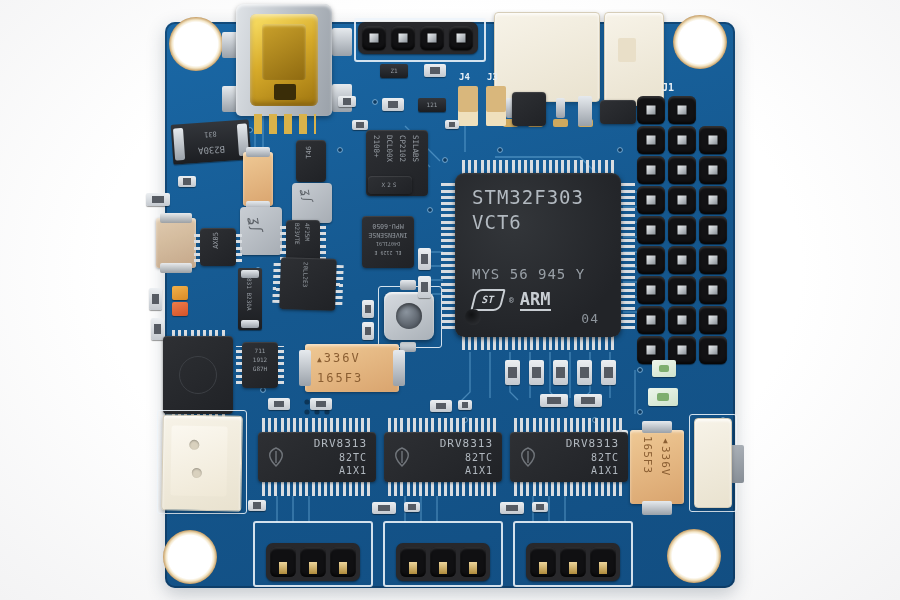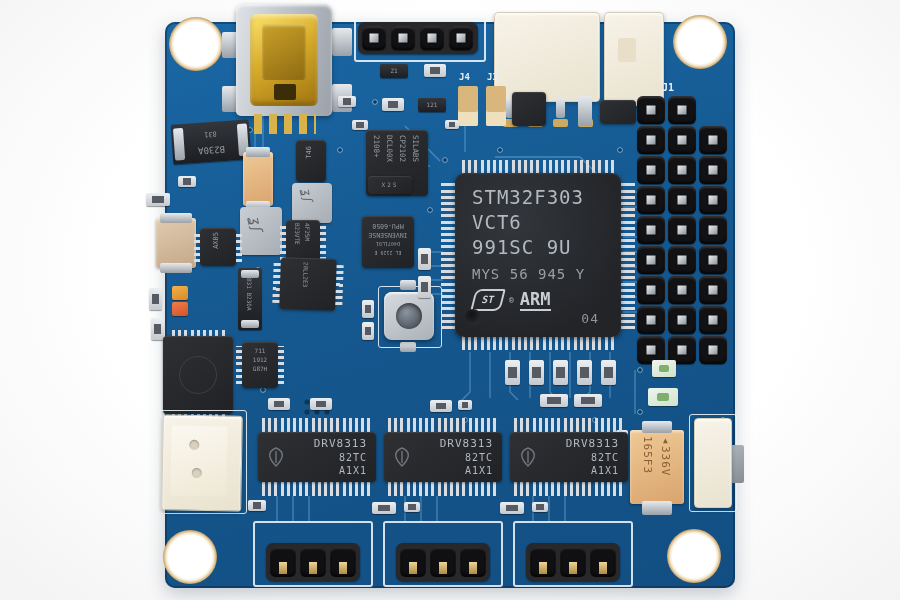--- a/index.html
+++ b/index.html
@@ -328,21 +328,21 @@
 
   <div class="abs pins-h" style="left:462px;top:160px;width:152px;height:14px;"></div>
   <div class="abs pins-h" style="left:462px;top:336px;width:152px;height:14px;"></div>
   <div class="abs pins-v" style="left:441px;top:181px;width:14px;height:148px;"></div>
   <div class="abs pins-v" style="left:621px;top:181px;width:14px;height:148px;"></div>
   <div class="abs" style="left:455px;top:173px;width:166px;height:164px;border-radius:9px;
        background:radial-gradient(circle at 35% 30%,#33363a,#222428 75%);box-shadow:0 2px 5px rgba(0,0,0,.5), inset 0 1px 2px rgba(255,255,255,.08);">
     <div class="mtext" style="position:absolute;left:17px;top:12px;font-size:19px;line-height:25px;">
       <span>STM32F303</span><br>
       <span>VCT6</span><br>
-      <span>991SC 9U</span><br>
+      <br>
       <span style="font-size:14px;color:#99a0a7;">MYS 56 945 Y</span>
     </div>
     <div style="position:absolute;left:18px;top:116px;width:132px;display:flex;align-items:center;gap:6px;">
       <span class="stlogo">ST</span>
       <span style="color:#aab1b8;font-size:8px;">®</span>
       <span class="armlogo" style="font-size:17px;">ARM</span>
     </div>
     <span class="mtext" style="position:absolute;right:22px;top:138px;font-size:13px;color:#8d949b;">04</span>
     <div style="position:absolute;left:10px;bottom:12px;width:16px;height:16px;border-radius:50%;
          background:radial-gradient(circle at 40% 35%,#101113,#2b2d31 80%);"></div>
@@ -357,20 +357,28 @@
   <div class="abs res resv" style="left:553px;top:360px;width:15px;height:25px;"></div>
   <div class="abs res resv" style="left:577px;top:360px;width:15px;height:25px;"></div>
   <div class="abs res resv" style="left:601px;top:360px;width:15px;height:25px;"></div>
   <div class="abs res" style="left:540px;top:394px;width:28px;height:13px;"></div>
   <div class="abs res" style="left:574px;top:394px;width:28px;height:13px;"></div>
   <div class="abs ledg" style="left:652px;top:360px;width:24px;height:17px;"></div>
   <div class="abs ledg" style="left:648px;top:388px;width:30px;height:18px;"></div>
   <div class="abs res resv" style="left:616px;top:430px;width:12px;height:20px;"></div>
   <div class="abs res resv" style="left:616px;top:456px;width:12px;height:20px;"></div>
 
+  <div class="abs tan" style="left:305px;top:344px;width:94px;height:48px;">
+    <div class="abs mend" style="left:-6px;top:6px;width:12px;height:36px;"></div>
+    <div class="abs mend" style="right:-6px;top:6px;width:12px;height:36px;"></div>
+    <div style="position:absolute;left:12px;top:5px;color:#8a5e32;font-size:12px;line-height:19px;letter-spacing:2px;">
+      <span style="font-size:8px;">▲</span><span>336V</span><br>
+      <span>165F3</span>
+    </div>
+  </div>
 
   <div class="abs pins-h" style="left:172px;top:330px;width:54px;height:9px;"></div>
   <div class="abs pins-h" style="left:172px;top:412px;width:54px;height:9px;"></div>
   <div class="abs chipblk" style="left:163px;top:336px;width:70px;height:78px;">
     <div style="position:absolute;left:16px;top:20px;width:36px;height:36px;border-radius:50%;border:1px solid #3c3f44;"></div>
   </div>
   <div class="abs chipblk" style="left:242px;top:342px;width:36px;height:46px;">
     <div class="abs pins-v" style="left:-6px;top:4px;width:6px;height:38px;"></div>
     <div class="abs pins-v" style="right:-6px;top:4px;width:6px;height:38px;"></div>
     <div class="tiny" style="position:absolute;left:0;right:0;top:4px;text-align:center;font-size:6px;line-height:9px;">

